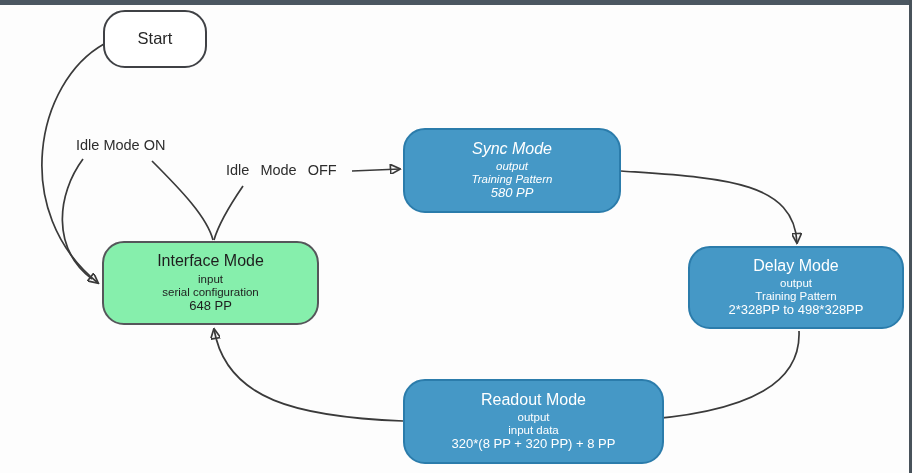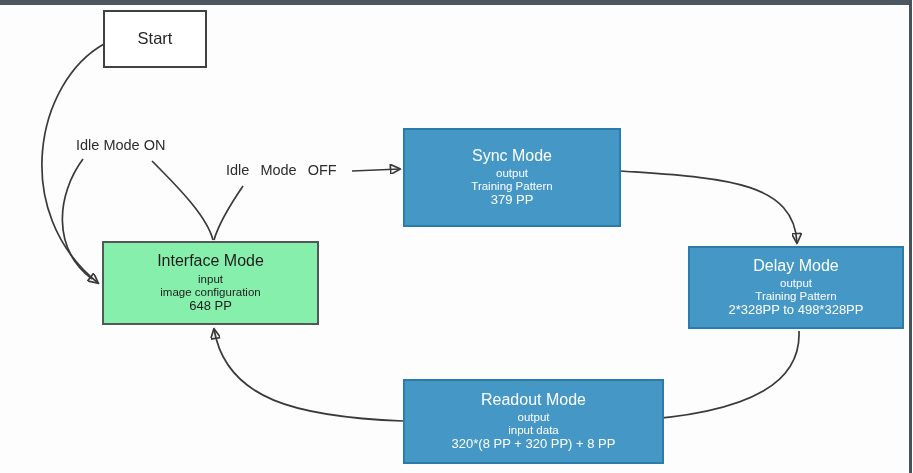--- a/index.html
+++ b/index.html
@@ -9,39 +9,39 @@
     font-family:"Liberation Sans","DejaVu Sans",sans-serif;
   }
   
   .top-bar{position:absolute;left:0;top:0;width:911px;height:5px;background:#4b5761;}
   .right-line{position:absolute;left:909px;top:0;width:3px;height:473px;background:#48525a;}
 
   
   .node{
     position:absolute;box-sizing:border-box;
     display:flex;flex-direction:column;align-items:center;justify-content:center;
-    text-align:center;line-height:1.15;
+    text-align:center;line-height:1.15;border-radius:22px;
   }
   .node .title{font-size:16px;margin-bottom:2px;white-space:nowrap;}
   .node .sub{font-size:11.5px;white-space:nowrap;}
   .node .num{font-size:13px;white-space:nowrap;}
 
   .node-start{
     left:103px;top:10px;width:104px;height:58px;
     background:#ffffff;border:2px solid #3f4145;color:#272727;
   }
   .node-start .title{font-size:16.5px;}
 
   .node-blue{
     background:#4598c6;border:2px solid #2b7cab;color:#ffffff;
   }
   .node-gray{
     background:#86efac;border:2px solid #55565a;color:#1e1e1e;
   }
-  .node-sync{left:403px;top:128px;width:218px;height:99px;}
+  .node-sync{left:403px;top:128px;width:218px;height:85px;font-style:italic;}
   .node-interface{left:102px;top:241px;width:217px;height:84px;}
   .node-delay{left:688px;top:246px;width:216px;height:83px;}
   .node-readout{left:403px;top:379px;width:261px;height:85px;align-items:center;}
 
   
   .edge-label{
     position:absolute;font-size:14.5px;color:#2d2d2d;white-space:nowrap;
   }
   .label-idle-on{left:76px;top:137px;}
   .label-idle-off{left:226px;top:162px;word-spacing:7px;}
@@ -75,27 +75,27 @@
   </svg>
 
   <div class="node node-start">
     <div class="title">Start</div>
   </div>
 
   <div class="node node-blue node-sync">
     <div class="title">Sync Mode</div>
     <div class="sub">output</div>
     <div class="sub">Training Pattern</div>
-    <div class="num">379 PP</div>
+    <div class="num">580 PP</div>
   </div>
 
   <div class="node node-gray node-interface">
     <div class="title">Interface Mode</div>
     <div class="sub">input</div>
-    <div class="sub">image configuration</div>
+    <div class="sub">serial configuration</div>
     <div class="num">648 PP</div>
   </div>
 
   <div class="node node-blue node-delay">
     <div class="title">Delay Mode</div>
     <div class="sub">output</div>
     <div class="sub">Training Pattern</div>
     <div class="num">2*328PP to 498*328PP</div>
   </div>
 

